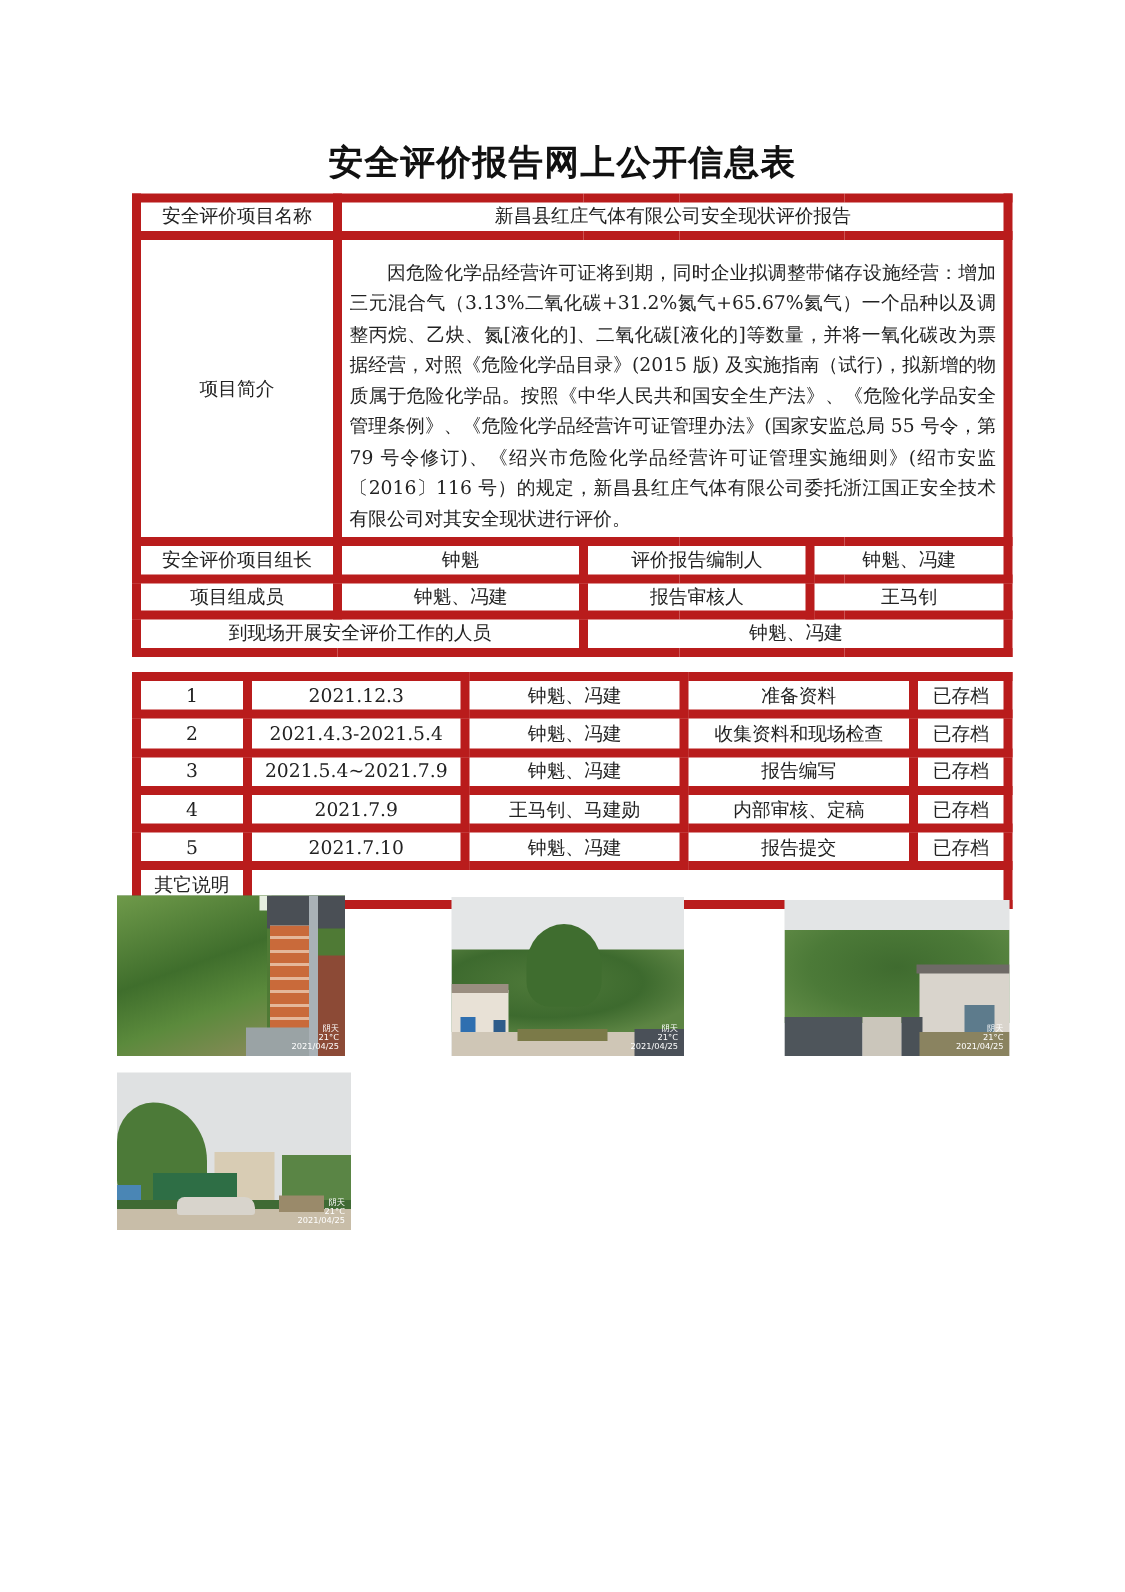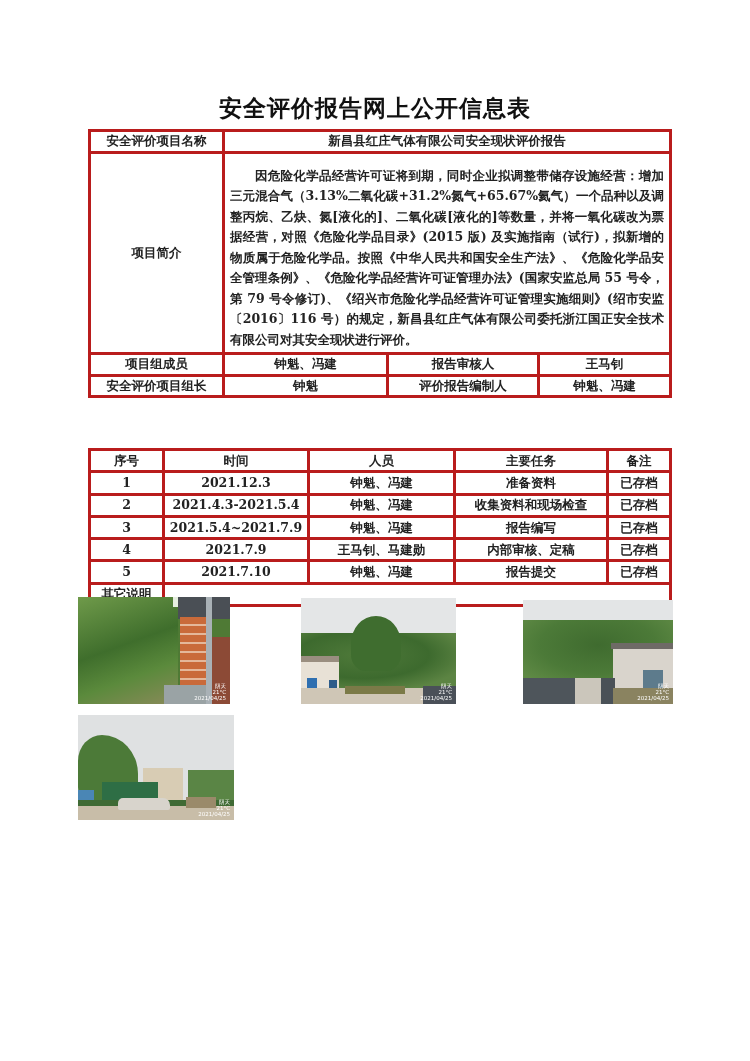--- a/index.html
+++ b/index.html
@@ -2,22 +2,22 @@
 <html><head>
 <meta charset="utf-8">
 <style>
   html, body { margin:0; padding:0; background:#ffffff; }
   body { width:750px; height:1061px; position:relative; overflow:hidden;
          font-family:"DejaVu Serif","Liberation Serif",serif; color:#222; }
   .title { position:absolute; left:0; top:93px; width:750px; text-align:center;
            font-size:23px; font-weight:bold; letter-spacing:1px;
            font-family:"DejaVu Sans","Liberation Sans",sans-serif; color:#111; }
   table { border-collapse:collapse; position:absolute; table-layout:fixed; }
-  td { border:3px solid #b91c1c; font-size:12.5px; text-align:center; padding:0; line-height:18px;
-       white-space:nowrap; overflow:hidden;font-weight:bold; }
+  td { border:6px solid #b91c1c; font-size:12.5px; text-align:center; padding:0; line-height:18px;
+       white-space:nowrap; overflow:hidden; }
   #main { left:88px; top:129px; width:581px; }
   #main td { height:18.5px; }
   td.intro { text-align:justify; white-space:normal; padding:12px 5px 2px 5px; line-height:20.5px; font-size:12.5px; }
   td.intro p { margin:0; text-indent:2em; }
   #detail { left:88px; top:448px; width:581px; }
   #detail td { height:19.3px; }
   .photo { position:absolute; overflow:hidden; }
   .wm { position:absolute; right:4px; bottom:3px; color:#fff; font-size:5.5px; line-height:6px;
         text-align:right; font-family:"DejaVu Sans",sans-serif; }
 </style>
@@ -40,50 +40,47 @@
     <td>安全评价项目名称</td>
     <td colspan="5">新昌县红庄气体有限公司安全现状评价报告</td>
   </tr>
   <tr>
     <td>项目简介</td>
     <td colspan="5" class="intro">
           <p>因危险化学品经营许可证将到期，同时企业拟调整带储存设施经营：增加三元混合气（3.13%二氧化碳+31.2%氮气+65.67%氦气）一个品种以及调整丙烷、乙炔、氮[液化的]、二氧化碳[液化的]等数量，并将一氧化碳改为票据经营，对照《危险化学品目录》(2015 版) 及实施指南（试行)，拟新增的物质属于危险化学品。按照《中华人民共和国安全生产法》、《危险化学品安全管理条例》、《危险化学品经营许可证管理办法》(国家安监总局 55 号令，第 79 号令修订)、《绍兴市危险化学品经营许可证管理实施细则》(绍市安监〔2016〕116 号）的规定，新昌县红庄气体有限公司委托浙江国正安全技术有限公司对其安全现状进行评价。</p>
         </td>
   </tr>
   <tr>
+    <td>安全评价项目组长</td>
+    <td>钟魁</td>
+    <td colspan="2">评价报告编制人</td>
+    <td colspan="2">钟魁、冯建</td>
+  </tr>
+  <tr>
     <td>项目组成员</td>
     <td>钟魁、冯建</td>
     <td colspan="2">报告审核人</td>
     <td colspan="2">王马钊</td>
   </tr>
   <tr>
-    <td>安全评价项目组长</td>
-    <td>钟魁</td>
-    <td colspan="2">评价报告编制人</td>
-    <td colspan="2">钟魁、冯建</td>
+    <td colspan="2">到现场开展安全评价工作的人员</td>
+    <td colspan="4">钟魁、冯建</td>
   </tr>
 </tbody>
   </table>
 
 <table id="detail">
   <colgroup>
     <col style="width:74px">
       <col style="width:145px">
       <col style="width:146px">
     <col style="width:153px">
       <col style="width:63px">
   </colgroup>
   <tbody>
-      <tr>
-    <td>序号</td>
-    <td>时间</td>
-    <td>人员</td>
-    <td>主要任务</td>
-    <td>备注</td>
-  </tr>
   <tr>
     <td>1</td>
     <td>2021.12.3</td>
     <td>钟魁、冯建</td>
     <td>准备资料</td>
     <td>已存档</td>
   </tr>
   <tr>
     <td>2</td>
     <td>2021.4.3-2021.5.4</td>

